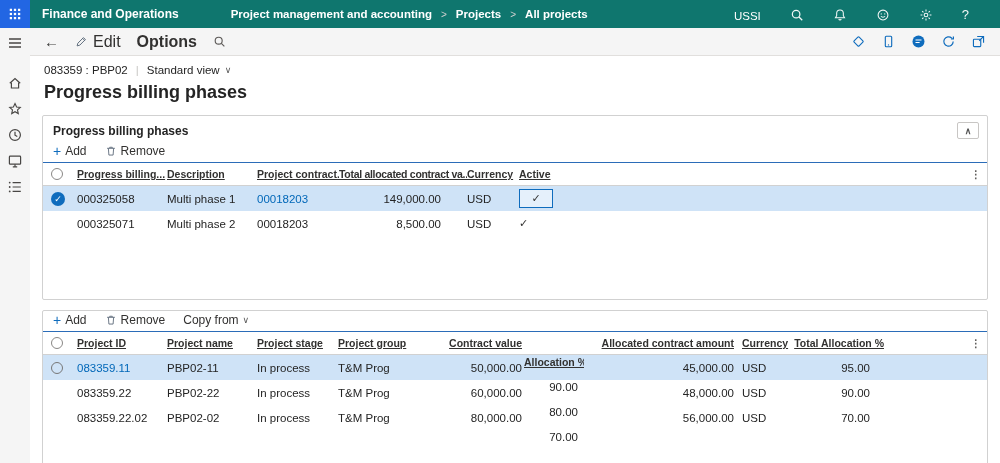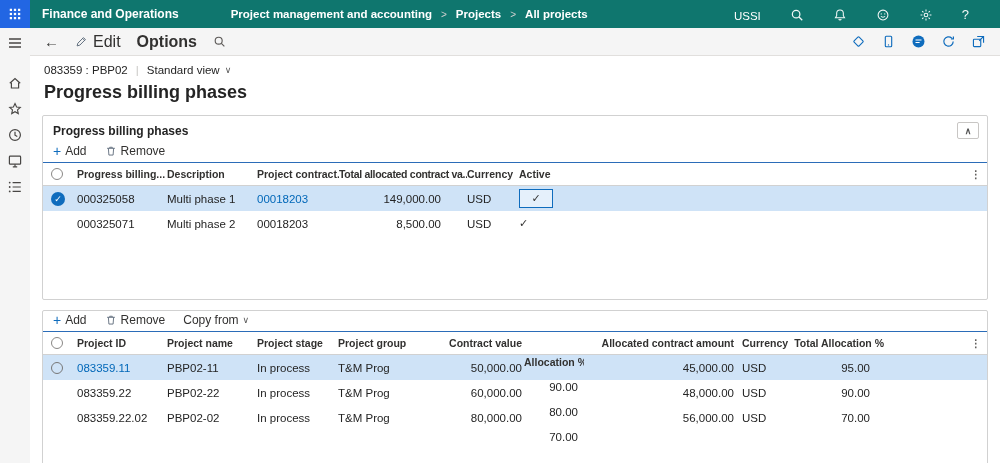--- a/index.html
+++ b/index.html
@@ -50,21 +50,21 @@
 
   .grid-toolbar { display:flex; align-items:center; gap:18px; padding:2px 10px 4px 10px; border-bottom:1px solid #2b6cb8; }
   .gt-btn { display:flex; align-items:center; gap:4px; font-size:12px; color:#323130; cursor:pointer; white-space:nowrap; }
   .gt-plus { color:#0f6cbd; font-size:14px; line-height:1; }
   .gt-btn svg { color:#5d6b7a; }
 
   .grid-head { display:flex; align-items:center; height:23px; border-bottom:1px solid #d1d1d1; font-size:10.5px; font-weight:bold; color:#323130; padding:0 6px 0 8px; }
   .grid-row { display:flex; align-items:center; height:25px; font-size:11.5px; padding:0 6px 0 8px; }
   .grid-row.selected { background:#cfe3f7; }
   .cell, .hcell { overflow:hidden; white-space:nowrap; flex:none; }
-  .hcell { display:flex; align-items:center; gap:3px; cursor:pointer; }
+  .hcell { display:flex; align-items:center; gap:3px; cursor:pointer;text-decoration:underline; }
   .num { text-align:right; display:block; }
   .link { color:#0067b8; cursor:pointer; }
 
   
   .pc-ind{width:26px;display:flex;align-items:center;} .pc-id{width:90px;} .pc-desc{width:90px;}
   .pc-con{width:82px;} .pc-tot{width:128px;} .pc-tot.tight{letter-spacing:-0.3px;}
   .pc-tot.num{padding-right:26px;} .pc-cur{width:52px;} .pc-act{width:70px;}
   .pc-fill{flex:1 1 auto;} .pc-more{width:18px;text-align:right;color:#605e5c;cursor:pointer;flex:none;}
 
   

